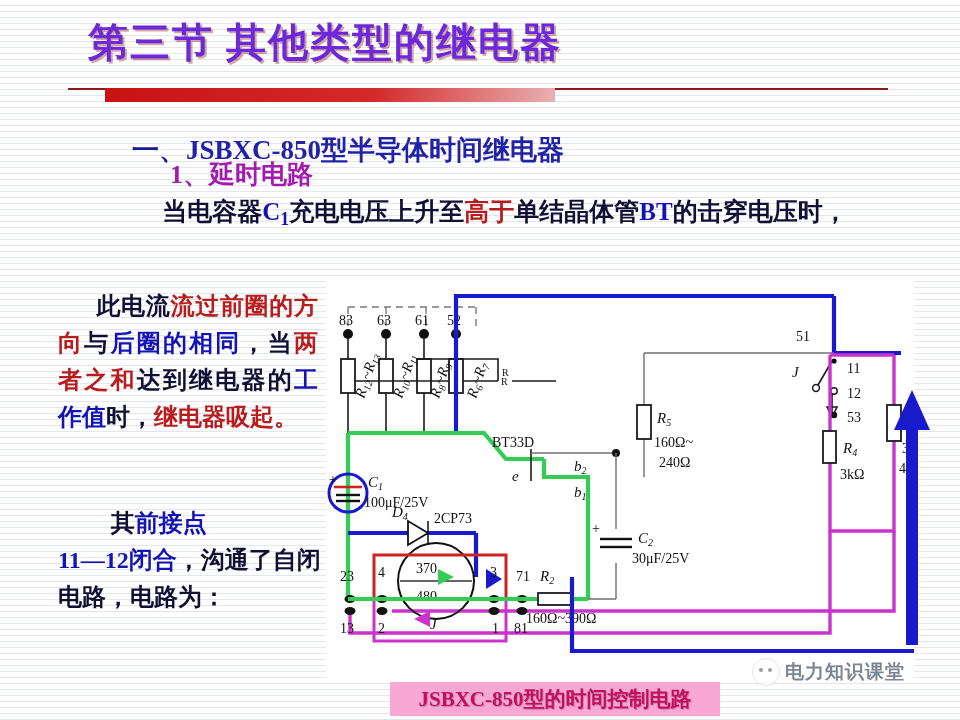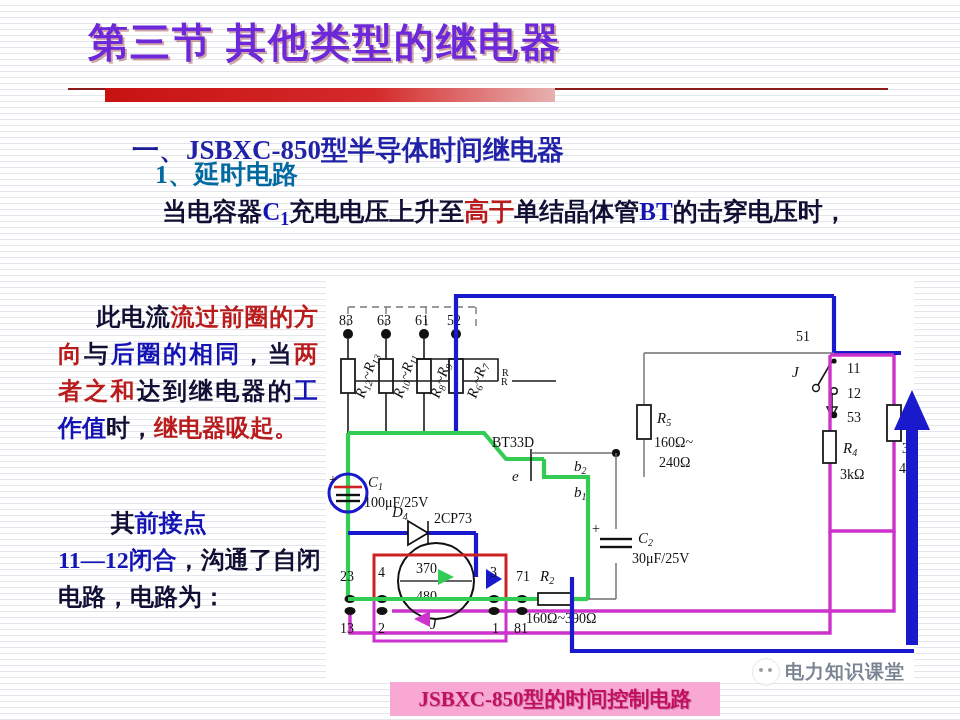--- a/index.html
+++ b/index.html
@@ -31,22 +31,22 @@
     background:linear-gradient(to right,#c81212 0%,#d42a2a 60%,#e8b0b0 100%);
   }
 
   
   .h1line{
     position:absolute;left:132px;top:132px;
     font-size:27px;font-weight:bold;color:#2222a8;white-space:nowrap;
   }
   .h1line .lead{color:#1a1a96;}
   .h2line{
-    position:absolute;left:155px;top:157px;
-    font-size:26px;font-weight:bold;color:#0369a1;white-space:nowrap;
+    position:absolute;left:170px;top:157px;
+    font-size:26px;font-weight:bold;color:#a21caf;white-space:nowrap;
   }
 
   
   .para-top{
     position:absolute;left:60px;top:194px;width:890px;
     font-size:25px;line-height:36px;color:#101030;font-weight:bold;
     text-align:center;white-space:nowrap;
   }
   .para-top .l2{display:block;}
 
@@ -54,21 +54,21 @@
   .navy{color:#101035;}
   .crim{color:#b91c1c;}
   .sub{font-size:0.72em;vertical-align:-0.25em;}
 
   
   .left-col{
     position:absolute;left:58px;top:288px;width:260px;
     font-size:24px;line-height:37px;font-weight:bold;
     text-align:justify;color:#101030;
   }
-  .left-col .indent{text-indent:1.6em;display:block;margin-top:11px;}
+  .left-col .indent{text-indent:1.6em;display:block;}
   .left-col2{
     position:absolute;left:58px;top:505px;width:265px;
     font-size:24px;line-height:37px;font-weight:bold;color:#101030;
   }
   .left-col2 .indent{text-indent:2.2em;display:block;}
 
   
   .figure{
     position:absolute;left:326px;top:281px;width:588px;height:398px;
     background:#fdba74;

